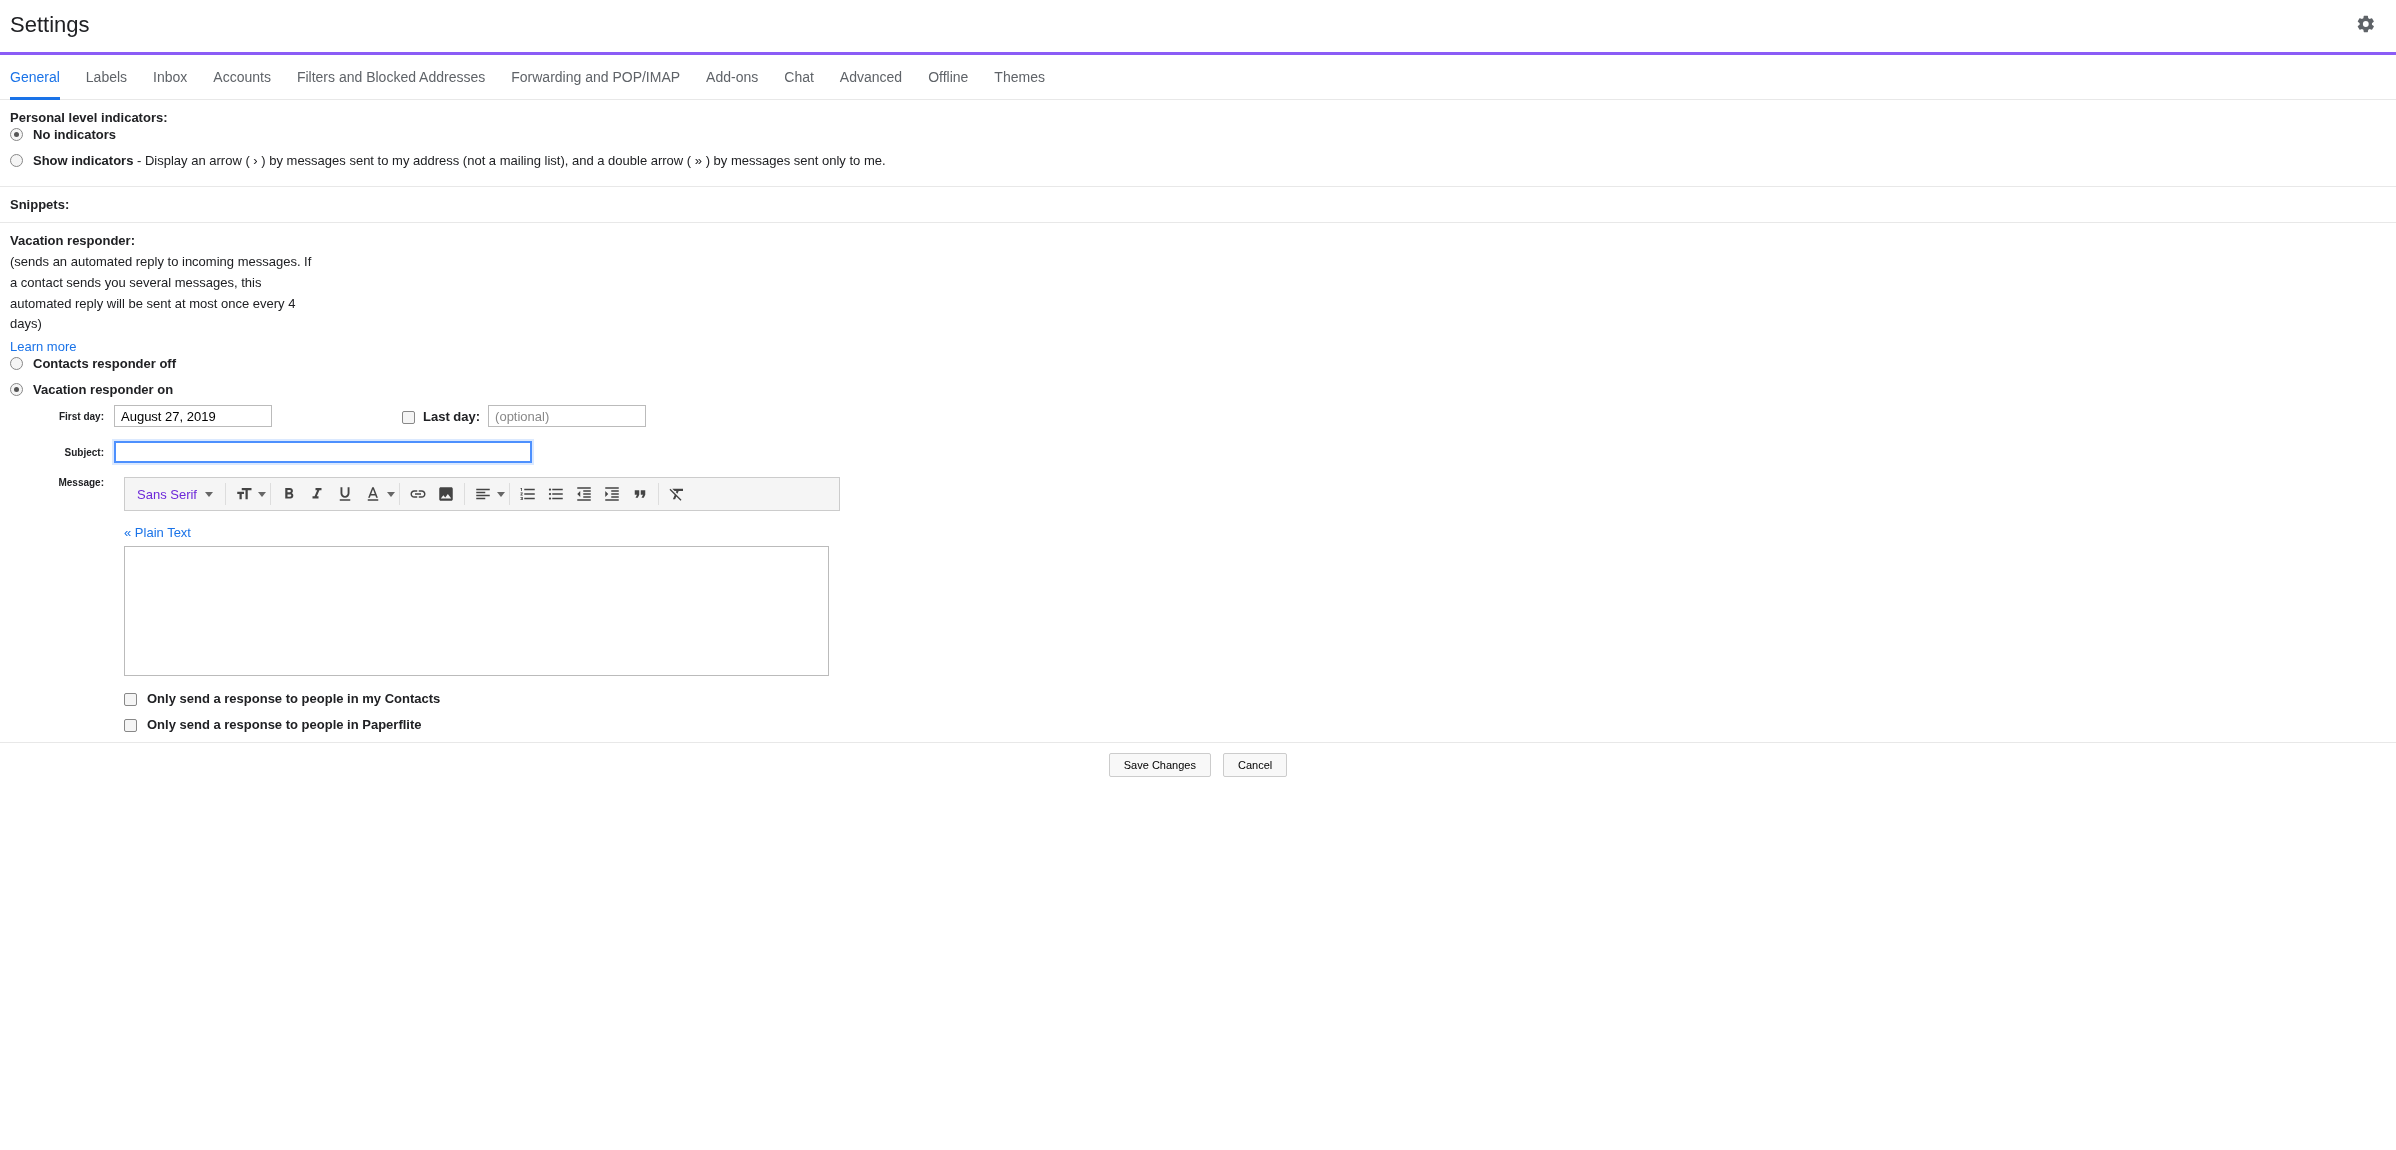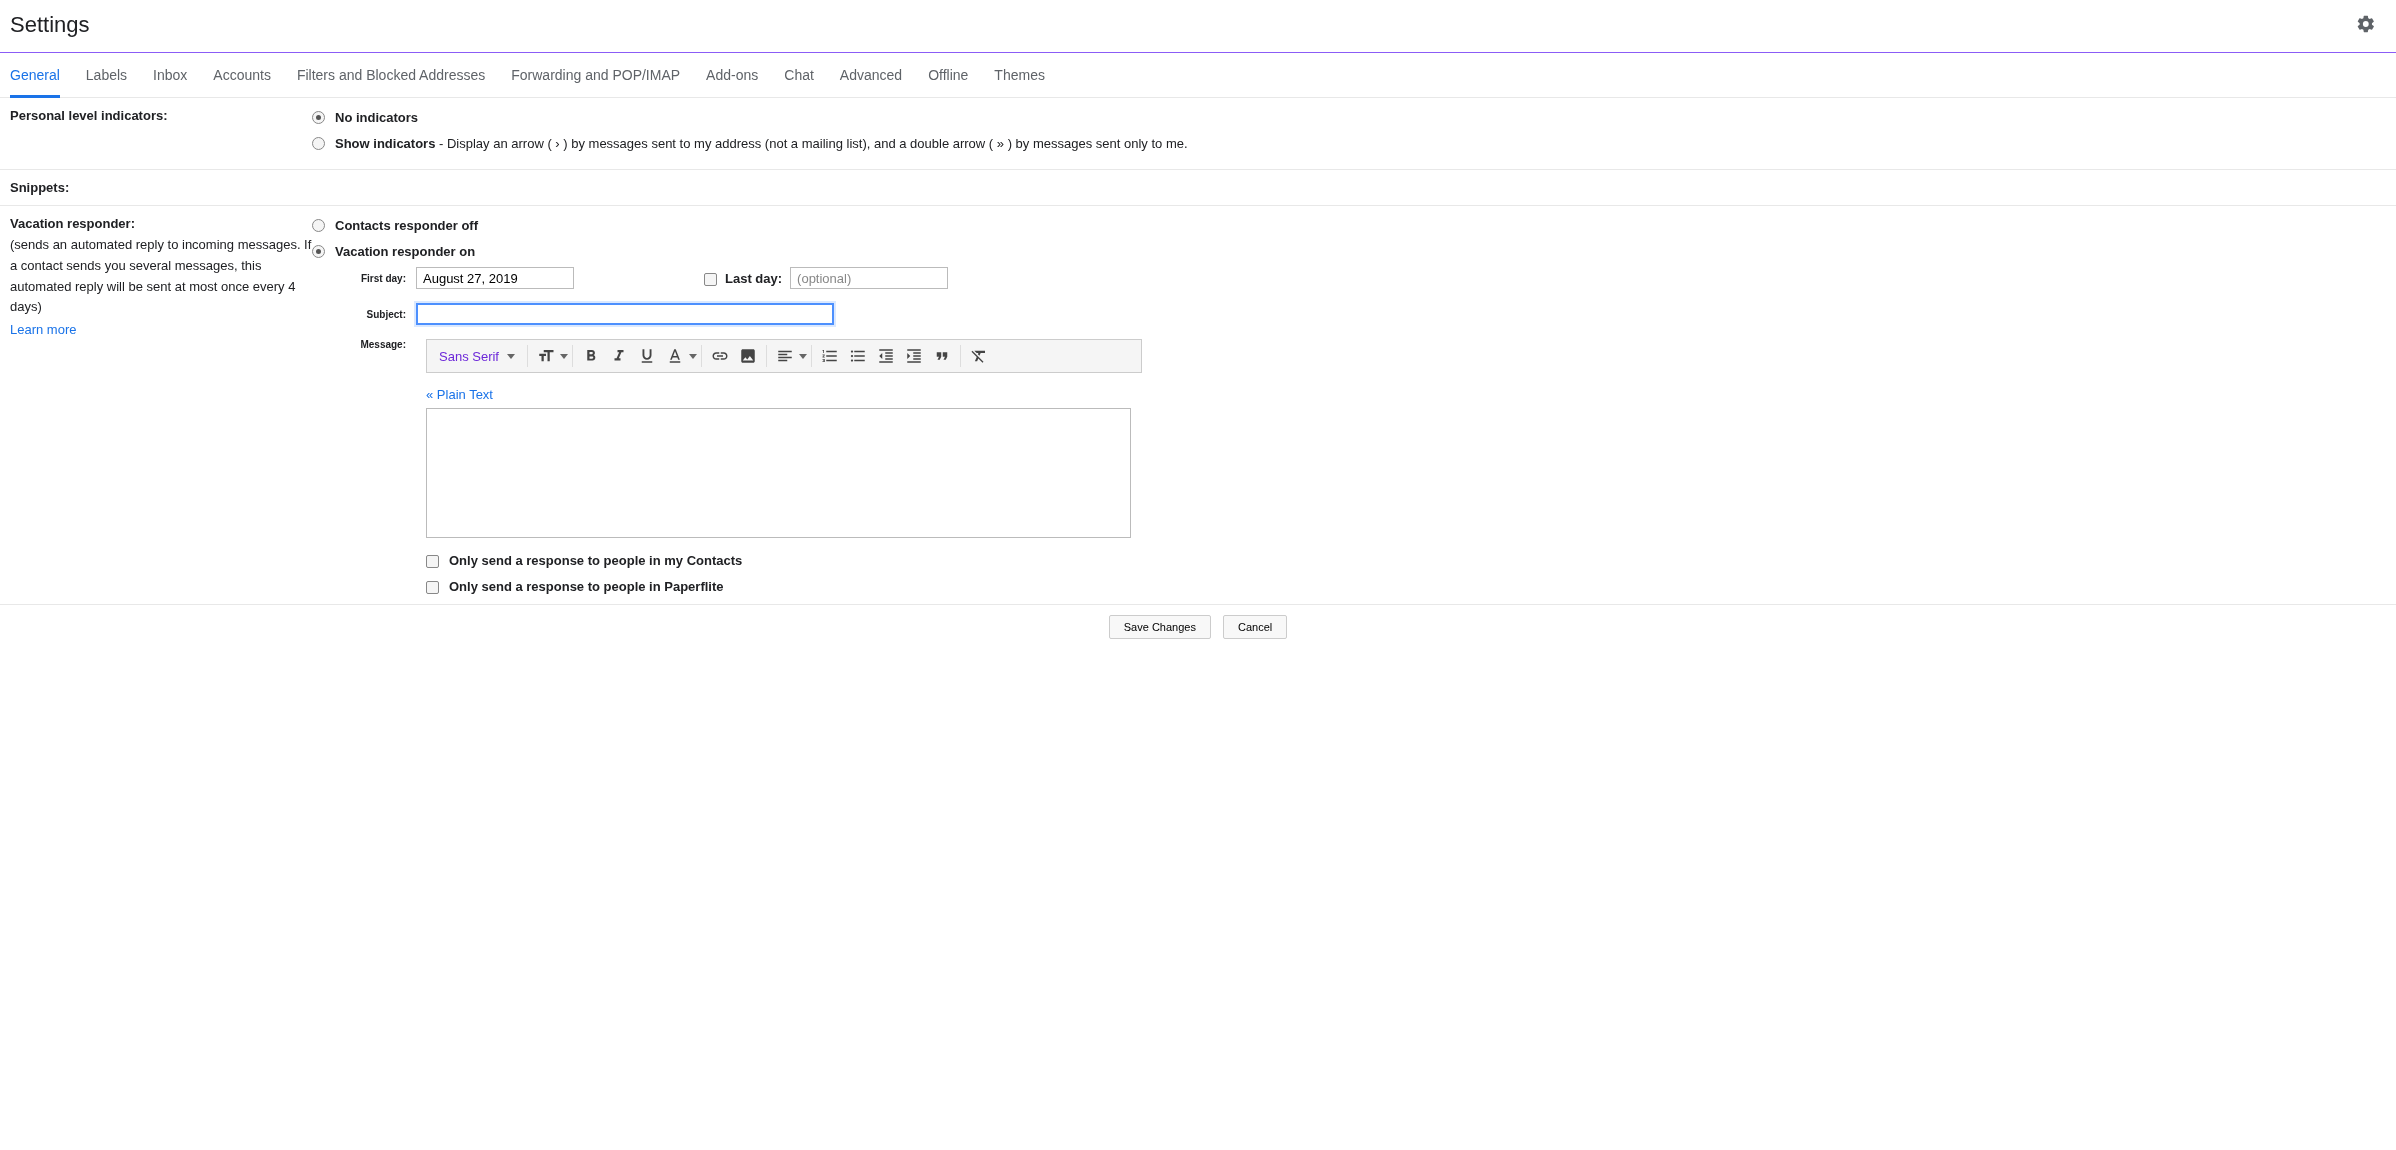--- a/index.html
+++ b/index.html
@@ -7,21 +7,21 @@
     font-family: Arial, Helvetica, sans-serif;
     font-size: 13px;
     color: #202124;
     background: #fff;
   }
   .header {
     display: flex;
     align-items: center;
     justify-content: space-between;
     padding: 12px 20px 14px 10px;
-    border-bottom: 1px solid #8b5cf6;
+    border-bottom: 3px solid #8b5cf6;
   }
   .page-title {
     font-size: 22px;
     font-weight: 400;
     color: #202124;
   }
   .gear {
     width: 20px;
     height: 20px;
     color: #5f6368;
@@ -43,20 +43,21 @@
   }
   .tab.active {
     color: #1a73e8;
     border-bottom-color: #1a73e8;
   }
 
   .section {
     display: flex;
     padding: 10px 10px;
     border-bottom: 1px solid #e8e8e8;
+    flex-direction: column;
   }
   .section-label {
     width: 302px;
     flex-shrink: 0;
     font-size: 13px;
   }
   .section-label .title {
     font-weight: 700;
   }
   .section-label .desc {

